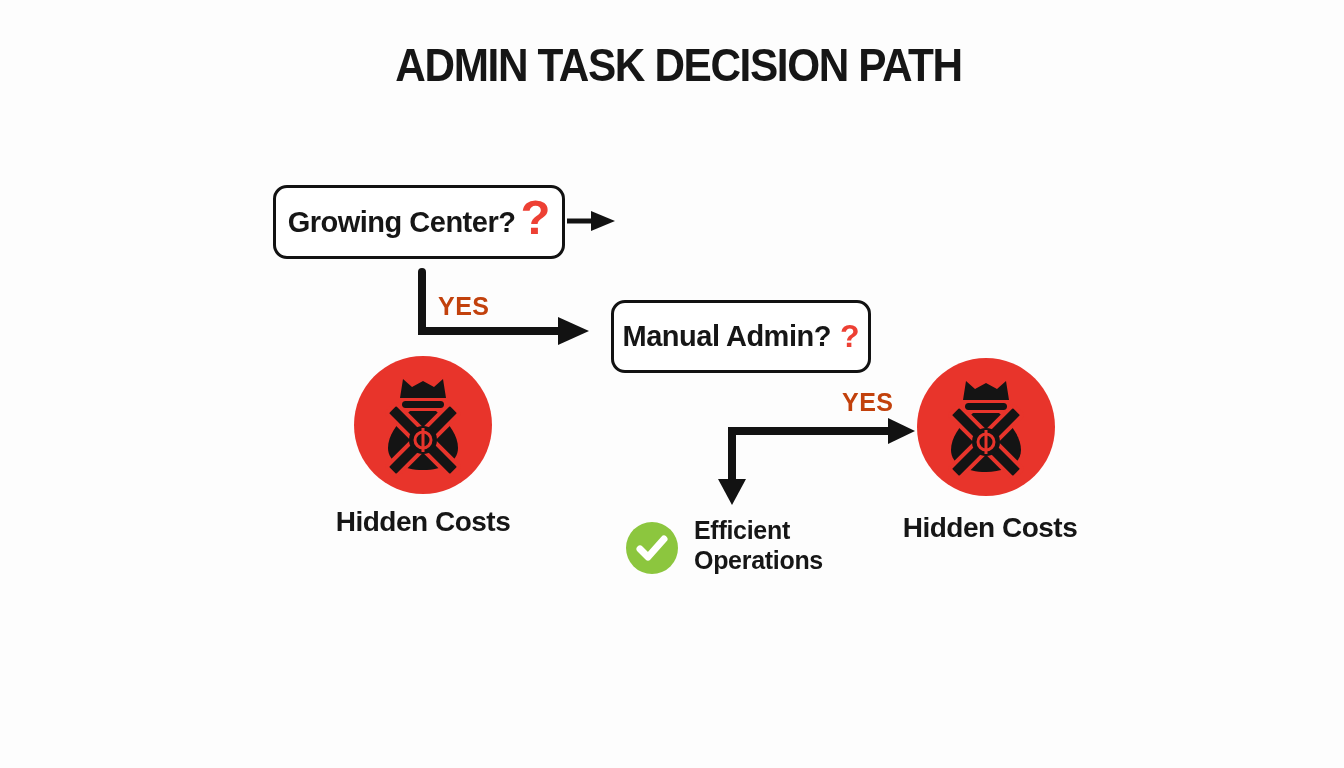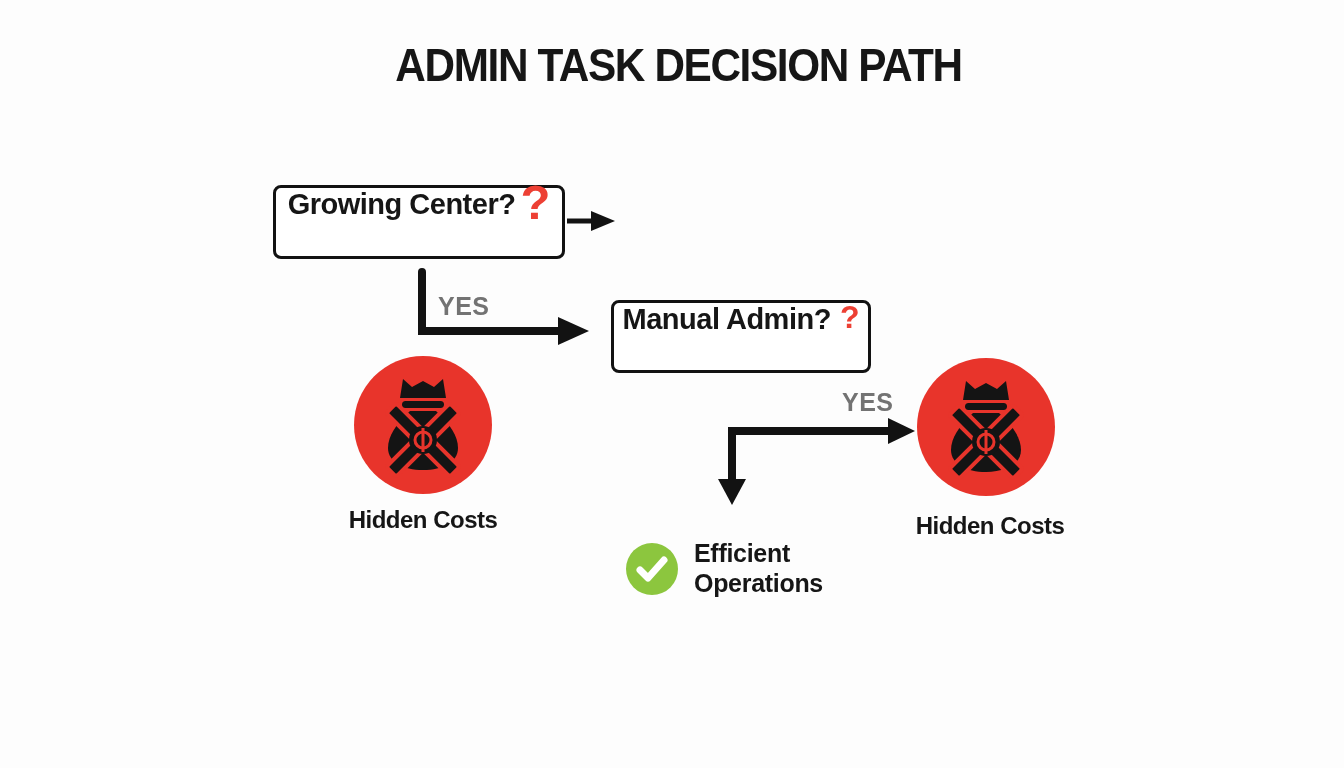--- a/index.html
+++ b/index.html
@@ -11,56 +11,56 @@
   }
   .title {
     position:absolute; top:38px; left:0; width:100%;
     text-align:center; font-size:46px; font-weight:bold;
     letter-spacing:-1.5px; color:#161616;
     transform:scaleX(0.92); transform-origin:center;
     white-space:nowrap;
   }
   .arrows { position:absolute; left:0; top:0; pointer-events:none; }
   .node-box {
-    position:absolute; border:3.5px solid #121212; border-radius:8px;
-    background:#ffffff; display:flex; justify-content:center;
+    position:absolute; border:3.5px solid #121212; border-radius:14px;
+    background:#ffffff; display:flex; align-items:center; justify-content:center;
     box-sizing:border-box;
   }
   #box-growing { left:273px; top:185px; width:292px; height:74px; }
   #box-manual  { left:592px; top:300px; width:260px; height:73px;margin-left:19px; }
   .box-label {
     font-weight:bold; font-size:29px; color:#161616; letter-spacing:-0.5px;
     white-space:nowrap;
   }
   .qmark-big {
     color:#ed4034; font-weight:bold; font-size:49px; line-height:1;
     margin-left:5px; margin-top:-10px;
   }
   .qmark-small {
     color:#ed4034; font-weight:bold; font-size:32px; line-height:1;
     margin-left:9px; margin-top:-2px;
   }
   .yes-label {
-    position:absolute; color:#737373; font-weight:bold; font-size:25px;
+    position:absolute; color:#c2410c; font-weight:bold; font-size:25px;
     letter-spacing:0.5px;
   }
   #yes-1 { left:438px; top:292px; }
   #yes-2 { left:842px; top:388px; }
   .money-circle { position:absolute; width:140px; height:140px; }
   #money-left  { left:353px; top:355px; }
   #money-right { left:916px; top:357px; }
   .node-label {
-    position:absolute; font-weight:bold; font-size:24px; color:#161616;
+    position:absolute; font-weight:bold; font-size:28px; color:#161616;
     text-align:center; letter-spacing:-0.5px;
   }
   #label-hidden-left  { left:293px; top:506px; width:260px; }
   #label-hidden-right { left:860px; top:512px; width:260px; }
   .efficient-group {
-    position:absolute; left:626px; top:538px;
-    display:flex; align-items:flex-start; gap:16px;
+    position:absolute; left:626px; top:515px;
+    display:flex; align-items:center; gap:16px;
   }
   .efficient-group svg { margin-top:5px; flex:0 0 auto; }
   .efficient-label {
     font-weight:bold; font-size:25px; line-height:30px; color:#161616;
     width:150px; letter-spacing:-0.3px;
   }
 </style>
 </head>
 <body>
 

